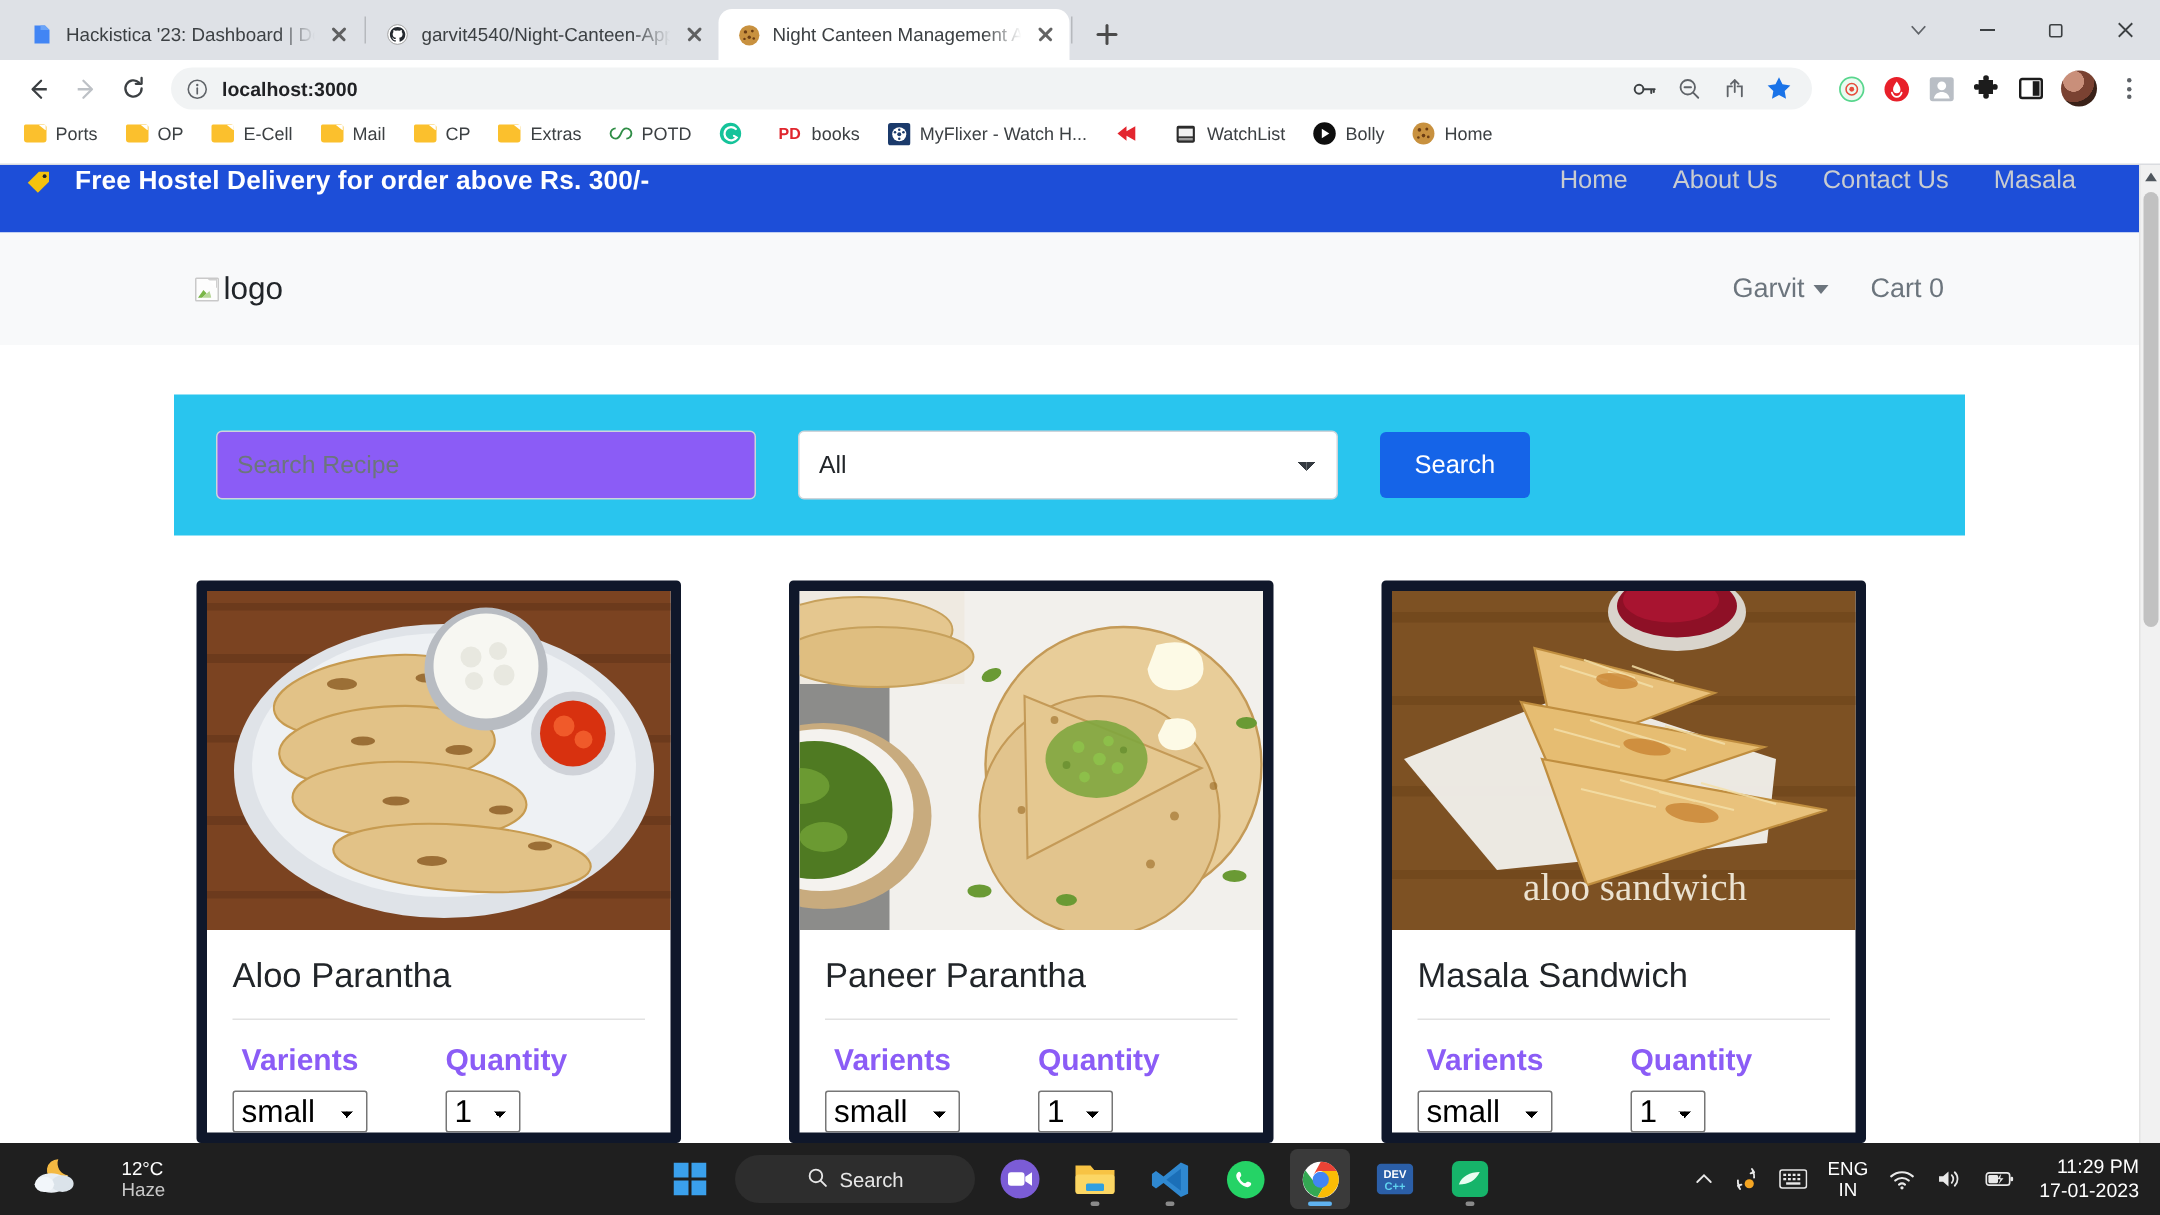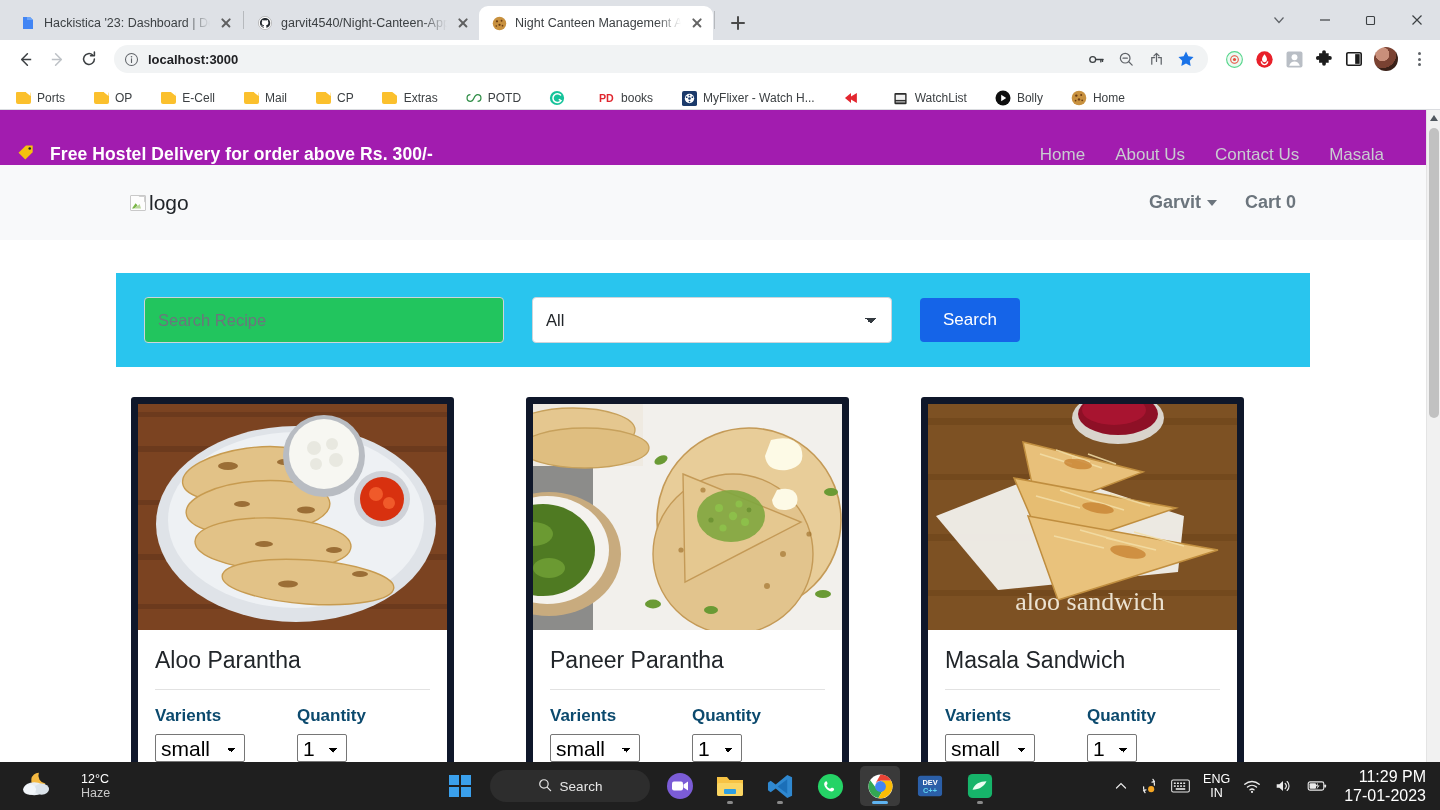--- a/index.html
+++ b/index.html
@@ -65,61 +65,61 @@
   .omni-url { font-size:13px; color:#202124; white-space:nowrap; overflow:hidden;font-weight:bold;}
   .omni-right { display:flex; align-items:center; gap:10px; margin-left:auto; padding-right:4px;}
   .ext-strip { display:flex; align-items:center; gap:10px; padding-left:6px;}
   .ext { width:20px;height:20px;display:flex;align-items:center;justify-content:center;}
   .avatar-btn { width:24px;height:24px;border-radius:50%;overflow:hidden;
     background: radial-gradient(circle at 35% 30%, #c98f7a 0 30%, #7a4232 31% 60%, #3a2118 61% 100%);}
   .kebab { width:22px;height:22px;display:flex;flex-direction:column;align-items:center;justify-content:center;gap:2.5px;}
   .kebab i { width:3px;height:3px;background:#5f6368;border-radius:50%;display:block;}
 
   .bookmarks {
-    height: 32px; background:#ffffff; display:flex; align-items:flex-end;
-    padding: 0 8px; gap: 14px; border-bottom:1px solid #dadce0;
+    height: 32px; background:#ffffff; display:flex; align-items:flex-start;
+    padding: 0 8px; gap: 4px; border-bottom:1px solid #dadce0;
   }
   .bm { display:flex; align-items:center; gap:6px; padding:3px 7px; border-radius:4px; font-size:12px; color:#3c4043; white-space:nowrap;}
   .bm-ico { width:16px;height:16px;flex:none;display:flex;align-items:center;justify-content:center;}
   .folder-ico { width:15px;height:12px;background:#fbc02d;border-radius:1px 2px 2px 2px; position:relative;}
   .folder-ico::after{content:"";position:absolute;right:0;top:0;width:5px;height:4px;background:#fff;clip-path:polygon(100% 0,0 0,100% 100%);}
 
   
   .page { position:relative; width:1440px; height: 662px; background:#fff; overflow:hidden;}
   .page-inner { width:1426px; height:662px; overflow:hidden; position:relative;}
 
   .topbar {
-    height: 55px; background:#a21caf; display:flex; align-items:flex-end;
+    height: 45px; background:#1d4ed8; display:flex; align-items:flex-start;
     padding: 0 42px 0 14px; color:#fff;
   }
   .tag-ico { width:24px;height:24px;display:flex;align-items:center;justify-content:center;margin-right:12px;}
   .promo { font-size:17.5px; font-weight:700; letter-spacing:.1px;}
   .topnav { margin-left:auto; display:flex; gap:30px; }
   .topnav a { color:#c9ccd0; font-size:17px; text-decoration:none; }
 
   .navbar { height:75px; background:#f8f9fa; display:flex; align-items:center; padding:0 130px; }
   .brand { display:flex; align-items:center; gap:3px; font-size:21px; color:#212529;}
   .broken-img {
     width:16px;height:16px; display:inline-block; position:relative; vertical-align:-1px;
     border:1px solid #c9c9c9; background:#fdfdfd; border-radius:1px; overflow:hidden;
   }
   .broken-img::before{content:"";position:absolute;left:1px;bottom:1px;width:9px;height:7px;
     background:linear-gradient(135deg,#7ab648 0 55%,#b8d79a 56% 100%);clip-path:polygon(0 100%,40% 25%,65% 60%,85% 35%,100% 100%);}
   .broken-img::after{content:"";position:absolute;right:0;top:0;width:7px;height:7px;background:#fff;
     clip-path:polygon(100% 0,0 0,100% 100%); box-shadow: -1px 1px 0 #d0d0d0 inset;}
-  .nav-right { margin-left:auto; display:flex; align-items:flex-start; gap:28px; color:#6c757d; font-size:18px;font-weight:bold;}
+  .nav-right { margin-left:auto; display:flex; align-items:flex-start; gap:28px; color:#6c757d; font-size:18px;}
   .caret { display:inline-block; width:0;height:0;border-left:5px solid transparent;border-right:5px solid transparent;border-top:6px solid #6c757d; margin-left:6px; vertical-align:2px;}
 
   .searchbar {
     margin: 33px 116px 0 116px; background:#29c5ee; height:94px;
     display:flex; align-items:center; padding:0 28px; gap:28px;
   }
   .in-recipe {
     width:360px; height:46px; border:1px solid #ced4da; border-radius:4px;
-    background:#22c55e; font-size:16.5px; color:#212529; padding:0 13px;
+    background:#8b5cf6; font-size:16.5px; color:#212529; padding:0 13px;
     outline:none; font-family:"Liberation Sans", sans-serif;
   }
   .in-recipe::placeholder { color:#6c757d; }
   .sel-cat {
     width:360px; height:46px; border:1px solid #ced4da; border-radius:4px;
     background:#fff; font-size:16.5px; color:#212529; padding:0 13px;
     appearance:none; -webkit-appearance:none; outline:none;
     font-family:"Liberation Sans", sans-serif;
     background-image:
       linear-gradient(45deg, transparent 50%, #343a40 50%),
@@ -134,21 +134,21 @@
     font-family:"Liberation Sans", sans-serif;
   }
 
   .cards { display:flex; gap:72px; margin: 30px 0 0 131px; }
   .card { width:323px; background:#fff; border:7px solid #0f172a; border-radius:3px; overflow:hidden; }
   .card-img { width:100%; height:226px; display:block; position:relative; overflow:hidden;}
   .card-body { padding:14px 17px 0 17px; }
   .card-title { font-size:23px; color:#212529; margin:3px 0 15px 0; font-weight:400; }
   .card-hr { height:1px; background:#e2e2e2; margin:0 0 16px 0;}
   .opt-row { display:flex; gap:52px; }
-  .opt-label { font-size:17px; font-weight:700; color:#0c4a6e; margin-bottom:8px;}
+  .opt-label { font-size:20px; font-weight:700; color:#8b5cf6; margin-bottom:8px;text-align:center;}
   .mini-sel {
     height:28px; border:1px solid #767676; border-radius:2px; background:#fff;
     font-size:21px; color:#000; padding:0 4px 0 5px; font-family:"Liberation Sans", sans-serif;
     appearance:none;-webkit-appearance:none; outline:none;
     background-image:
       linear-gradient(45deg, transparent 50%, #000 50%),
       linear-gradient(135deg, #000 50%, transparent 50%);
     background-position: calc(100% - 13px) 13px, calc(100% - 9px) 13px;
     background-size: 4.5px 4.5px, 4.5px 4.5px;
     background-repeat:no-repeat;
@@ -175,21 +175,21 @@
   .tb-item.active-app { background:#3a3a3a; }
   .tb-dot { position:absolute; bottom:2px; left:50%; transform:translateX(-50%); width:6px;height:3px;background:#8a8a8a;border-radius:2px;}
   .tb-dot.wide { width:16px;height:3px;background:#5fb3f0;}
   .tb-search {
     height:32px; width:160px; border-radius:16px; background:#2d2d2d;
     display:flex; align-items:center; justify-content:center; gap:8px; font-size:13.5px; color:#e6e6e6;
   }
   .tray { margin-left:auto; display:flex; align-items:center; gap:13px; padding-right:14px;}
   .tray-ico { display:flex;align-items:center;justify-content:center; color:#e9e9e9;}
   .lang { text-align:center; line-height:1.15; font-size:12.5px; color:#ffffff;}
-  .clock { text-align:right; line-height:1.2; font-size:16px; color:#fff; padding-left:4px;}
+  .clock { text-align:right; line-height:1.2; font-size:13px; color:#fff; padding-left:4px;}
 </style>
 </head>
 <body>
 
 <div id="screen">
 
   <div class="chrome-top">
 
     <div class="tab inactive">
       <span class="tab-fav">

